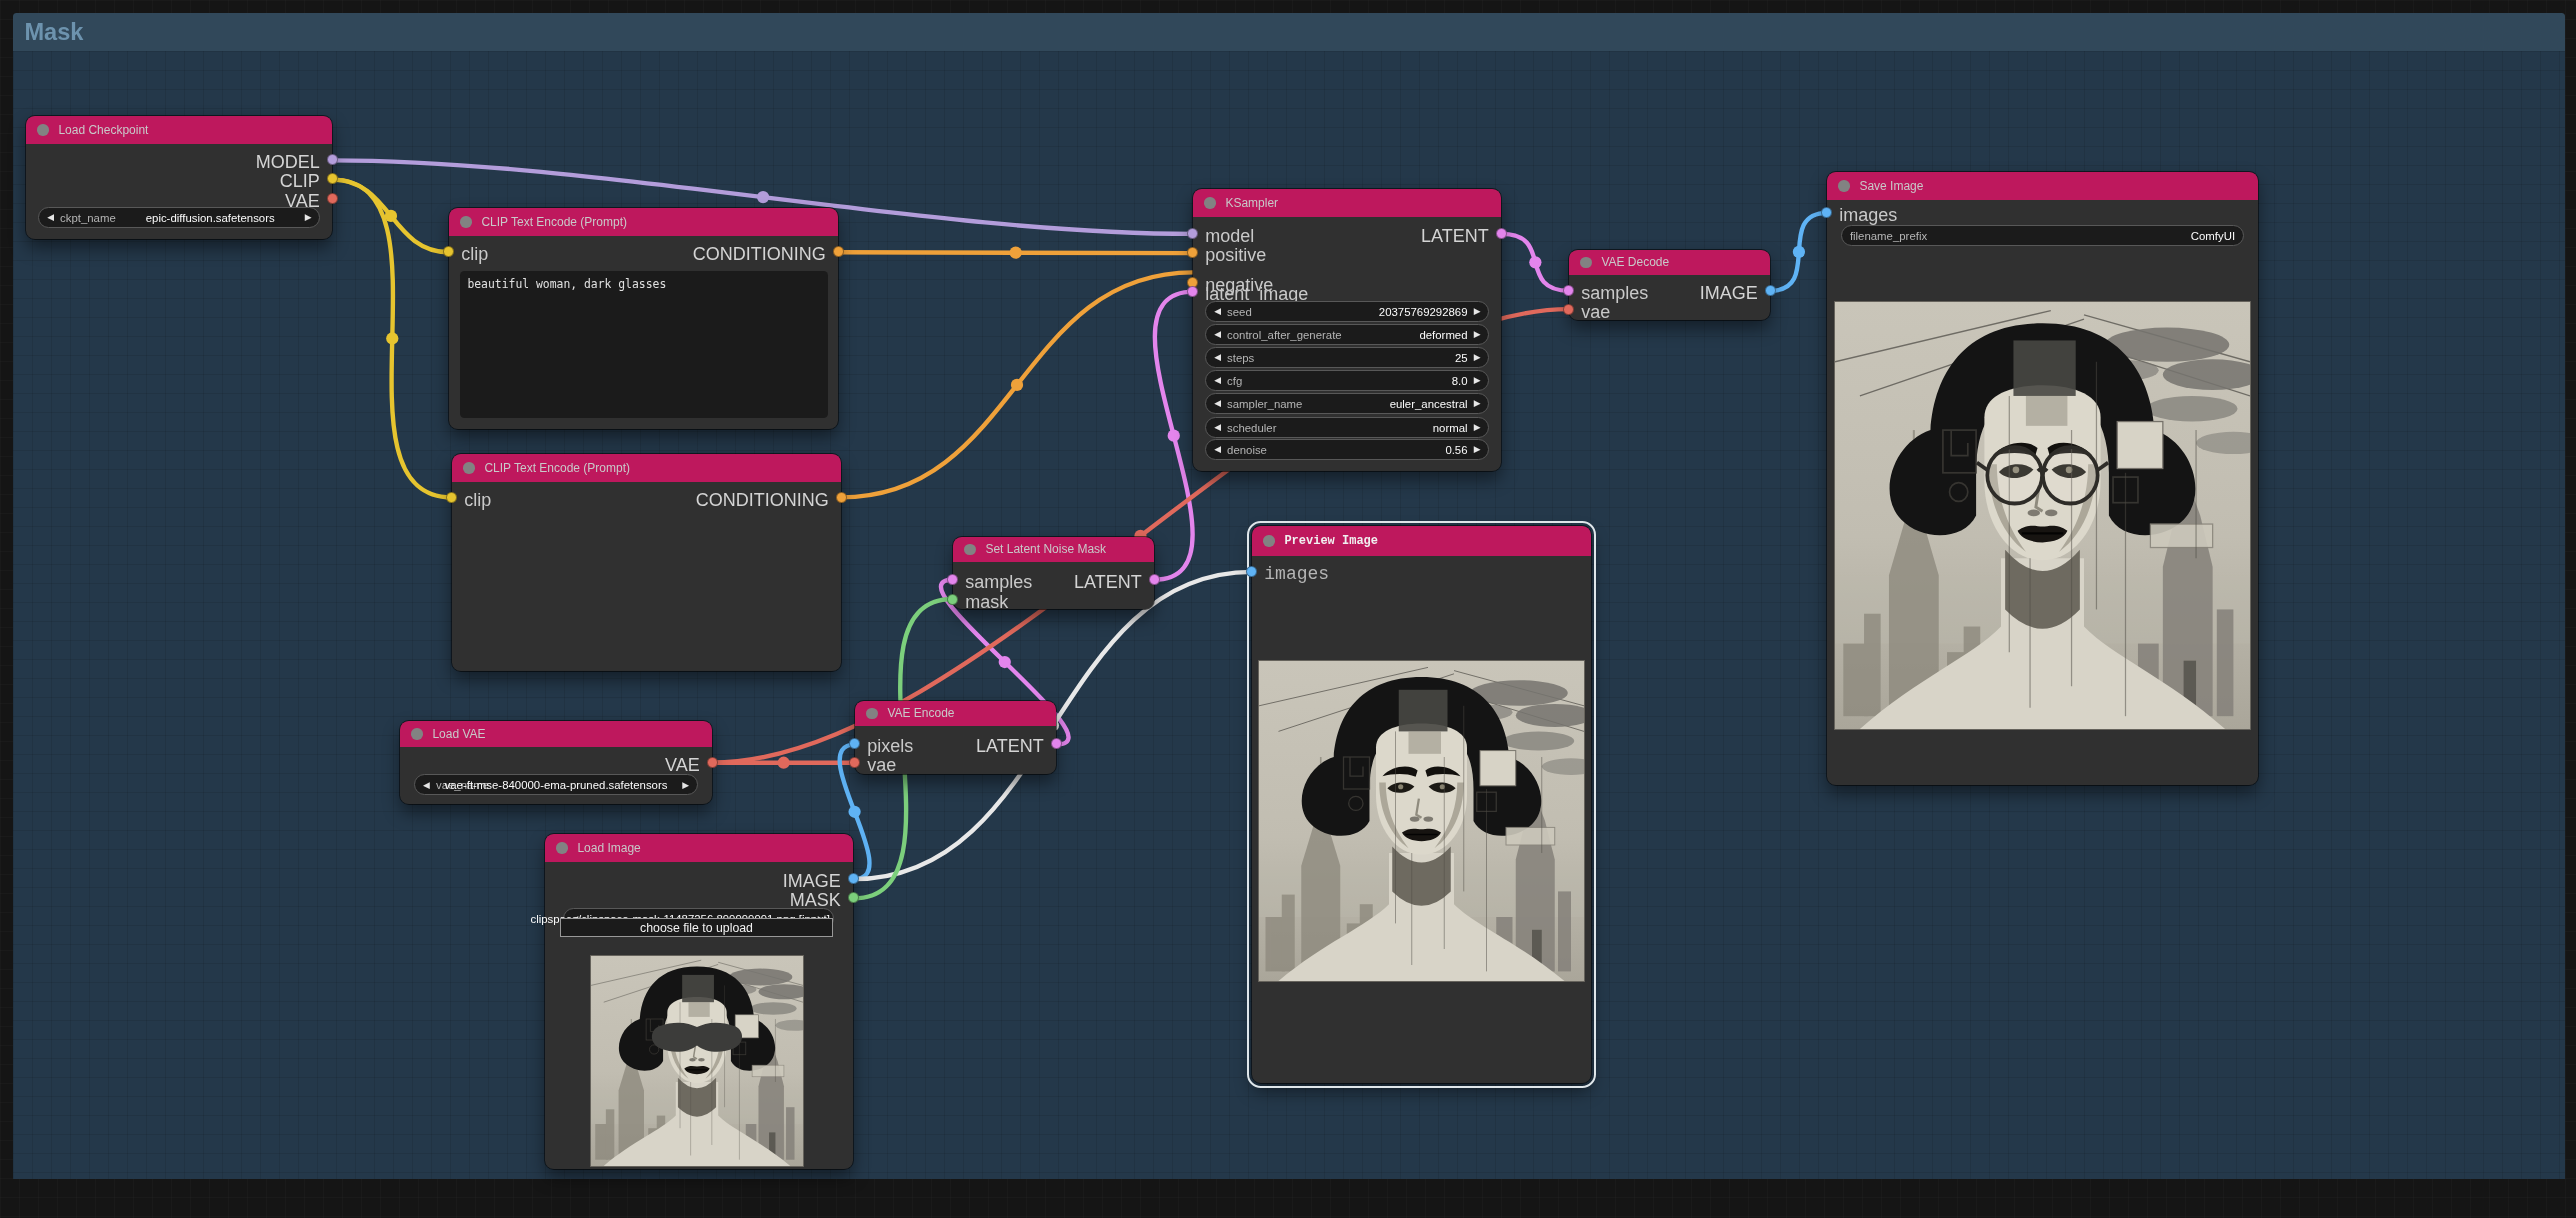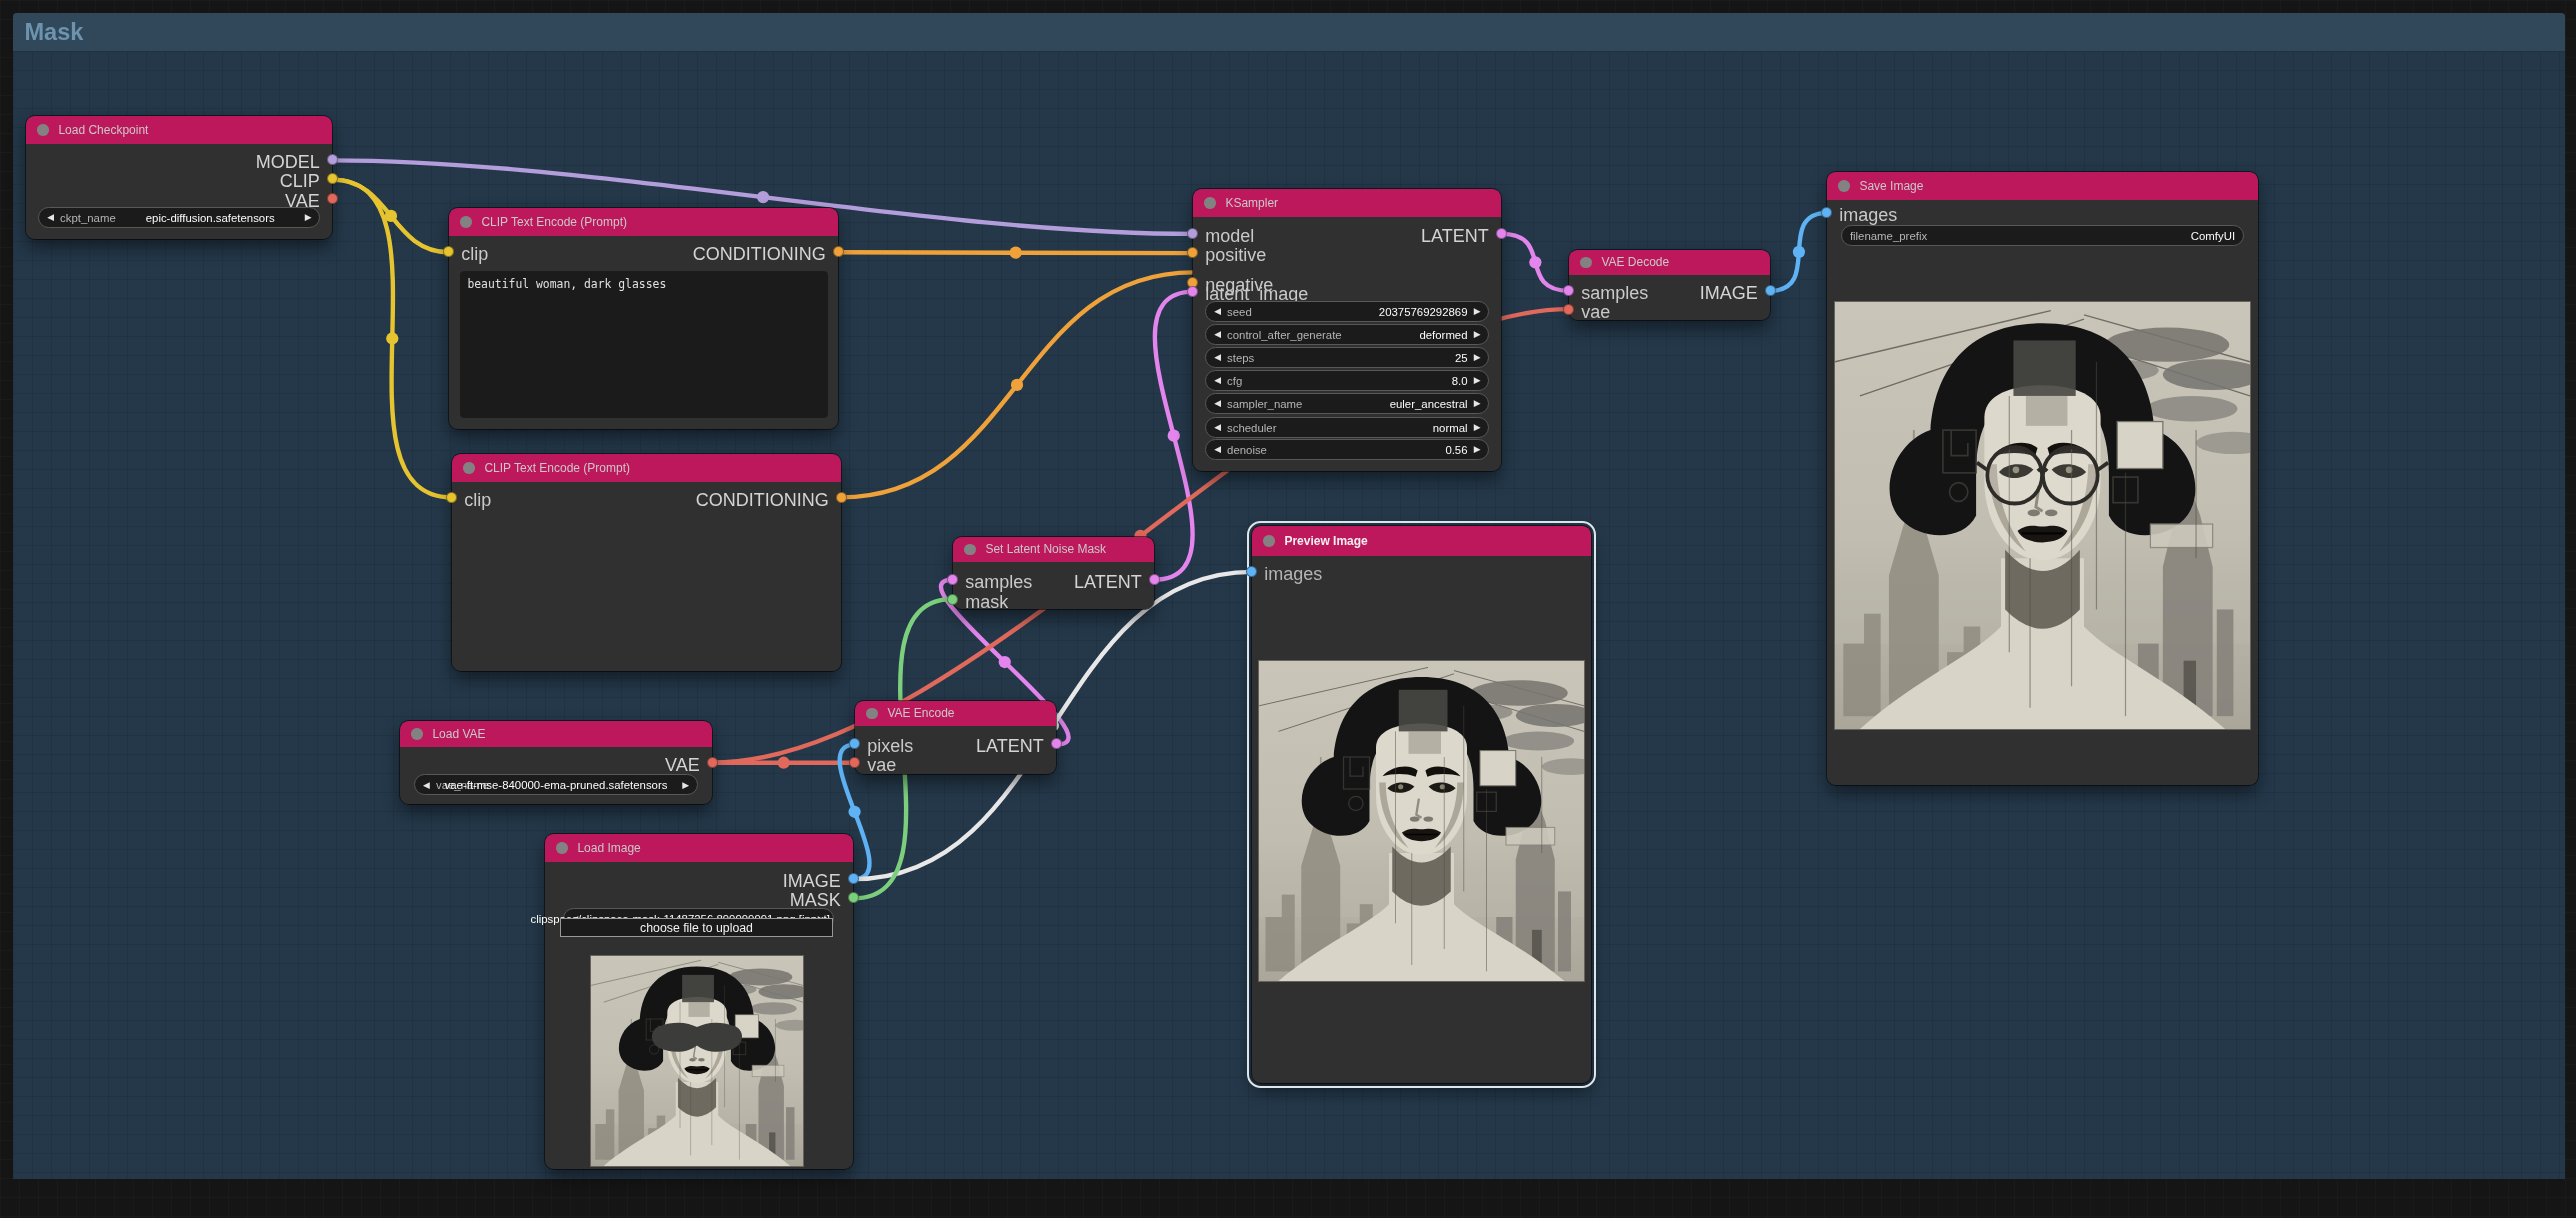--- a/index.html
+++ b/index.html
@@ -20,21 +20,21 @@
   .group-body{position:absolute;left:0;right:0;top:38px;bottom:0;background-color:#24384a;
     background-image:
       linear-gradient(rgba(0,0,0,.09) 0.9px, transparent 0.9px),
       linear-gradient(90deg, rgba(0,0,0,.09) 0.9px, transparent 0.9px);
     background-size:19px 19px;}
   
   #wires{position:absolute;left:0;top:0;z-index:2;pointer-events:none;}
   
   .node{position:absolute;z-index:3;background:#303030;border-radius:8.8px;
     box-shadow:0 0 0 0.9px rgba(0,0,0,.55), 0 8.8px 17.5px rgba(0,0,0,.45);}
-  .node.selected{outline:2.6px solid #dfe6ea;outline-offset:3.5px;}
+  .node.selected{outline:2.6px solid #dfe6ea;outline-offset:3.5px;font-family:Liberation Mono, monospace;}
   .ntitle{position:absolute;left:0;top:0;right:0;background:#be185d;border-radius:8.8px 8.8px 0 0;
     display:flex;align-items:center;gap:9.6px;padding-left:11.4px;color:#c9c9c9;font-size:12px;}
   .tdot{width:11.4px;height:11.4px;border-radius:50%;background:#828282;flex:0 0 auto;}
   .row{position:absolute;left:0;right:0;height:19px;font-size:18px;color:#c9c9c9;}
   .dot{width:11.4px;height:11.4px;border-radius:50%;position:absolute;top:3.5px;box-sizing:border-box;
     border:0.9px solid rgba(0,0,0,.4);}
   .dot.din{left:-6.1px;} .dot.dout{right:-6.1px;}
   .inlabel{position:absolute;left:12.3px;top:1.8px;}
   .outlabel{position:absolute;right:12.3px;top:1.8px;color:#d4d4d4;}
   .c-model{background:#b39ddb}.c-clip{background:#e6c42f}.c-vae{background:#e0695c}

